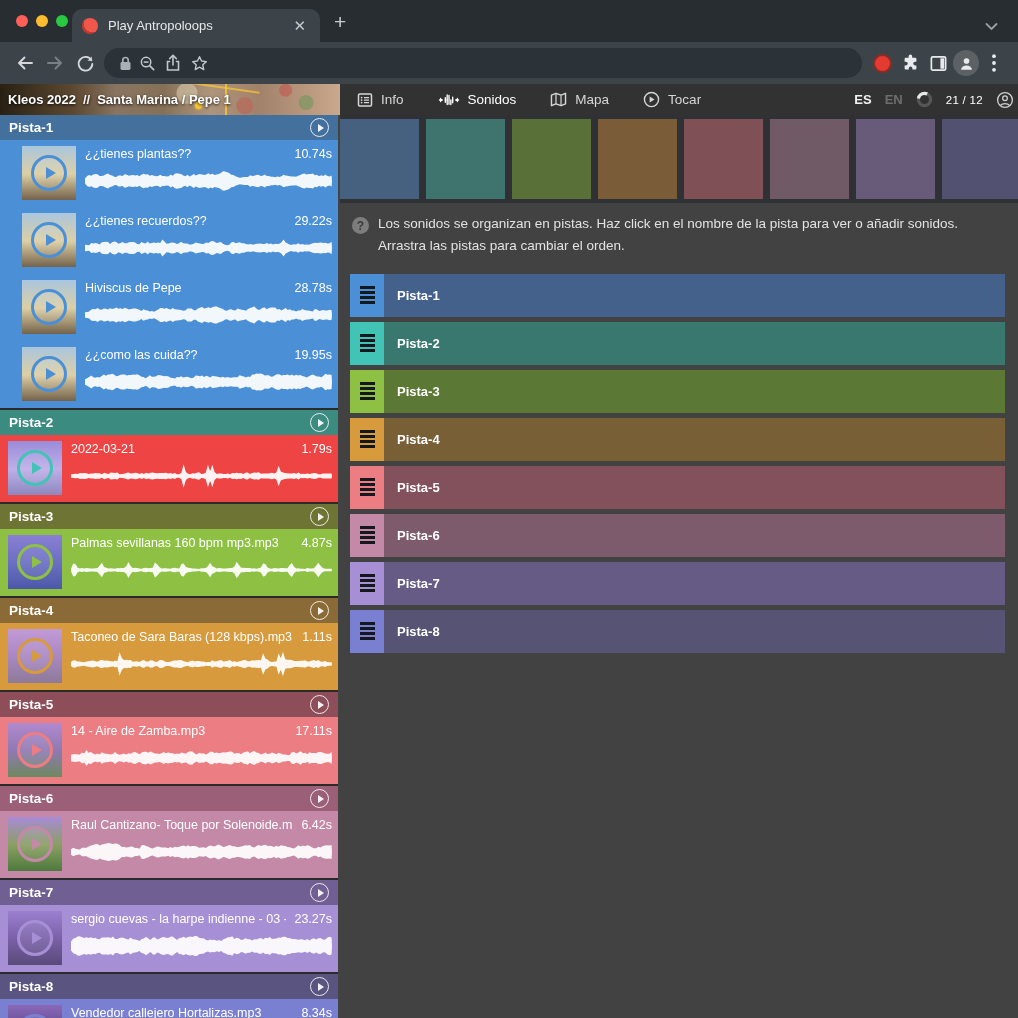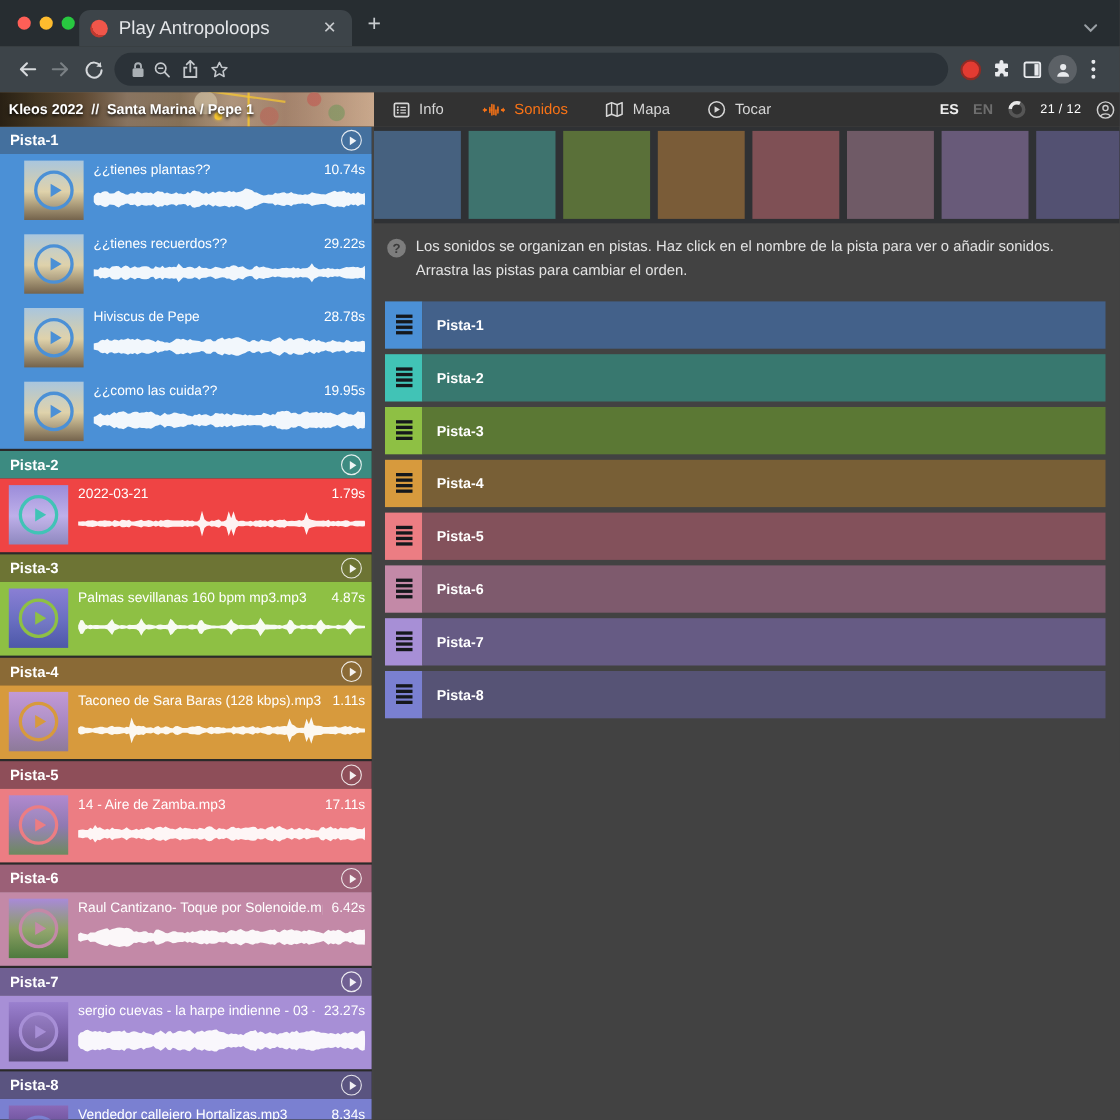--- a/index.html
+++ b/index.html
@@ -7,21 +7,21 @@
   .window{width:1018px;height:1018px;position:relative;overflow:hidden;}
 
   
   .tabstrip{height:42px;background:#272d31;position:relative;}
   .traffic{position:absolute;left:16px;top:15px;display:flex;gap:8px;}
   .light{width:12px;height:12px;border-radius:50%;}
   .tab{position:absolute;left:72px;top:9px;width:248px;height:33px;background:#3d4449;
     border-radius:10px 10px 0 0;display:flex;align-items:center;padding:0 10px;box-sizing:border-box;}
   .favicon{width:16px;height:16px;border-radius:50%;flex:none;
     background:radial-gradient(circle at 66% 34%,#f0564a 0 58%,#c13a30 59%);}
-  .tab-title{color:#e4e6e9;font-size:17px;margin-left:10px;flex:1;white-space:nowrap;overflow:hidden;}
+  .tab-title{color:#e4e6e9;font-size:13px;margin-left:10px;flex:1;white-space:nowrap;overflow:hidden;}
   .tab-close{color:#c8cbce;font-size:15px;line-height:1;cursor:default;padding:2px 4px;}
   .newtab{position:absolute;left:334px;top:10px;color:#c8cbce;font-size:21px;font-weight:300;}
   .strip-chevron{position:absolute;right:20px;top:17px;color:#9aa0a5;}
 
   .toolbar{height:42px;background:#3d4449;display:flex;align-items:center;padding:0 10px;box-sizing:border-box;}
   .tb-ic{width:30px;height:30px;display:flex;align-items:center;justify-content:center;color:#d6d9dc;flex:none;}
   .tb-ic.dim{color:#7a8084;}
   .urlbar{height:30px;background:#2b3238;border-radius:16px;flex:1;max-width:736px;display:flex;
     align-items:center;padding:0 12px;margin:0 6px 0 4px;min-width:0;}
   .url-text{font-size:13.5px;white-space:nowrap;overflow:hidden;flex:1;min-width:0;margin-left:9px;}
@@ -42,21 +42,21 @@
       radial-gradient(circle at 55% 30%,rgba(222,202,170,.9) 0 10px,transparent 11px),
       linear-gradient(90deg,#4a3b24 0%,#6b5636 10%,#8a6b4a 22%,#b59a80 34%,#9f8668 48%,#c2a58a 62%,#ad8a72 76%,#c9a88c 100%);}
   .geo-shade{position:absolute;inset:0;background:linear-gradient(90deg,rgba(0,0,0,.45),rgba(0,0,0,.12) 55%,rgba(0,0,0,0));}
   .geo-pin{position:absolute;left:195px;top:18px;width:7px;height:7px;border-radius:50%;background:#f5c531;box-shadow:0 0 3px #f5c531;}
   .geo-line{position:absolute;left:225px;top:0;width:2px;height:31px;background:rgba(245,197,49,.85);}
   .geo-line2{position:absolute;left:150px;top:0;width:110px;height:2px;background:rgba(245,197,49,.75);transform:rotate(8deg);}
   .crumbs{position:absolute;left:8px;top:0;height:31px;display:flex;align-items:center;gap:7px;color:#fff;
     font-size:13px;font-weight:bold;text-shadow:0 1px 3px rgba(0,0,0,.9);white-space:nowrap;}
   .appnav{display:flex;align-items:center;gap:34px;margin-left:17px;}
   .nav-item{display:flex;align-items:center;gap:8px;color:#d6d6d6;font-size:13.5px;}
-  .nav-item.active{color:#f97316;}
+  .nav-item.active{color:#ffffff;}
   .hdr-right{margin-left:auto;display:flex;align-items:center;gap:13px;padding-right:4px;}
   .lang{font-size:13px;font-weight:bold;color:#f0f0f0;}
   .lang.off{color:#6e6e6e;}
   .loop-count{font-size:11.5px;font-weight:normal;color:#fff;letter-spacing:.3px;}
   .hdr-ic{color:#cfcfcf;display:flex;align-items:center;}
 
   
   .content{display:flex;height:903px;overflow:hidden;}
   .sidebar{width:338px;flex:none;background:#2a2a2a;overflow:hidden;}
   .main{flex:1;background:#424242;margin-left:2px;overflow:hidden;min-width:0;}

